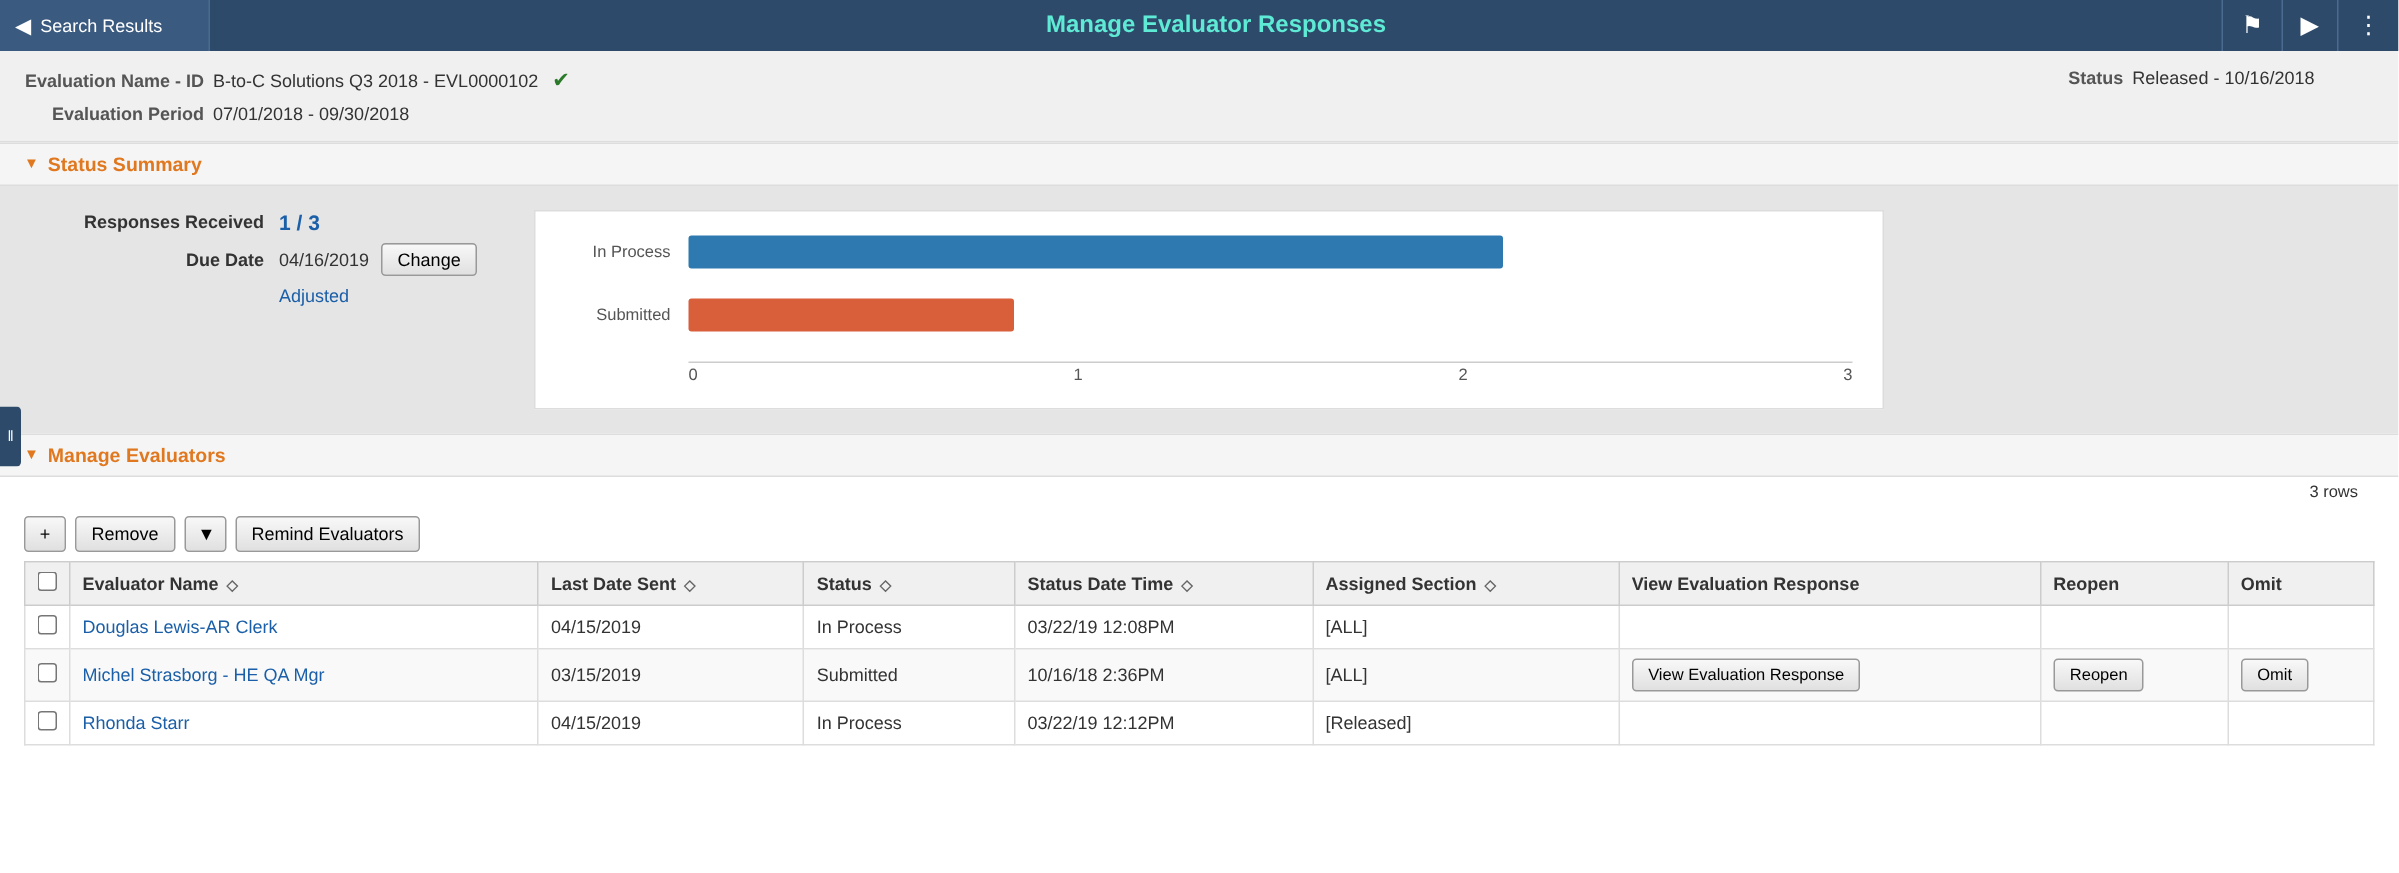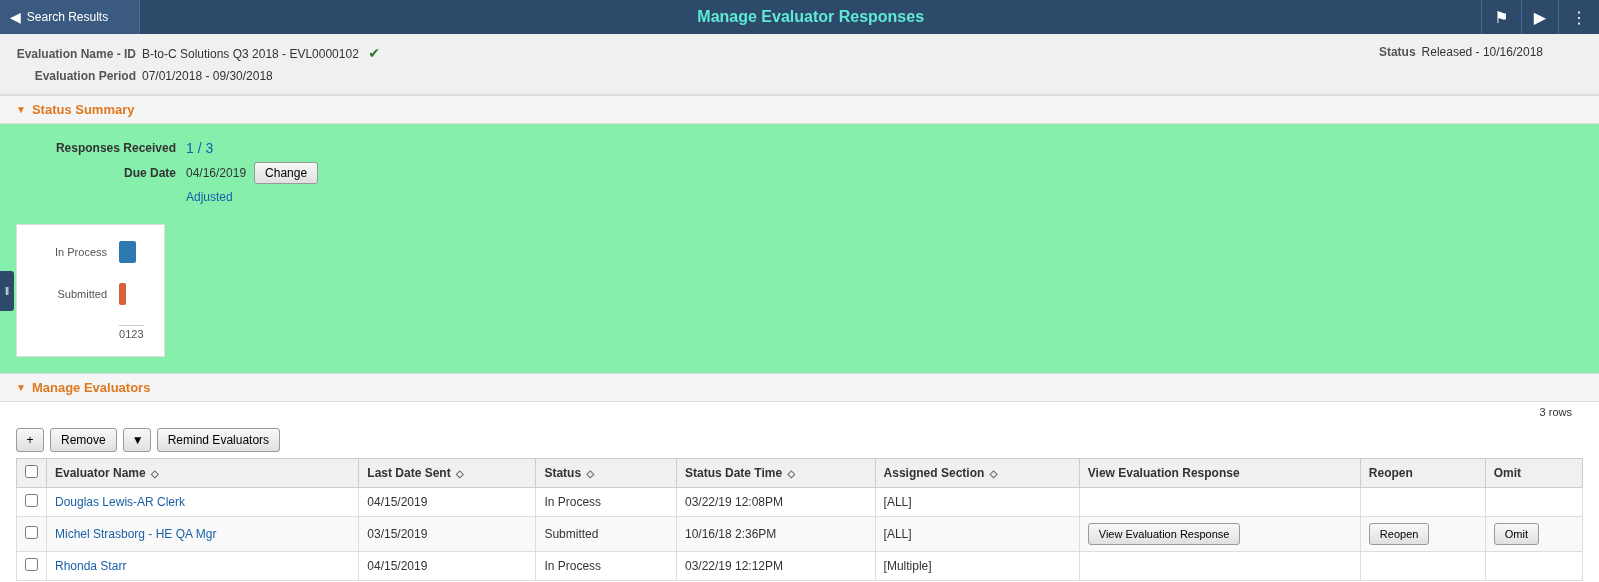--- a/index.html
+++ b/index.html
@@ -94,40 +94,39 @@
     }
     .section-header .triangle { color: #e07820; margin-right: 6px; font-size: 10px; }
     .section-title { color: #e07820; font-weight: bold; font-size: 13px; }
 
     
     .status-summary {
       padding: 16px;
       display: flex;
       gap: 20px;
       align-items: flex-start;
-      background: #86efac;
-      flex-direction: column;
+      background: #e5e5e5;
     }
     .summary-left {
       min-width: 320px;
     }
     .summary-row {
       display: flex;
       align-items: center;
       margin-bottom: 6px;
     }
     .summary-label {
       font-weight: bold;
       min-width: 160px;
       text-align: right;
       margin-right: 10px;
       color: #333;
     }
     .summary-value { color: #333; }
-    .responses-count { color: #1a5fa8; font-weight: normal; font-size: 14px; }
+    .responses-count { color: #1a5fa8; font-weight: bold; font-size: 14px; }
     .adjusted-link { color: #1a5fa8; text-decoration: none; margin-left: 170px; cursor: pointer; }
 
     .change-btn {
       background: linear-gradient(to bottom, #f8f8f8, #e0e0e0);
       border: 1px solid #999;
       border-radius: 3px;
       padding: 3px 10px;
       cursor: pointer;
       font-size: 12px;
       margin-left: 8px;
@@ -469,21 +468,21 @@
           <tr>
     <td class="col-check">
       <input type="checkbox" style="">
     </td>
     <td class="col-name">
       <a class="row-link">Rhonda Starr</a>
     </td>
     <td class="col-date">04/15/2019</td>
     <td class="col-status">In Process</td>
     <td class="col-datetime">03/22/19 12:12PM</td>
-    <td class="col-section">[Multiple]</td>
+    <td class="col-section">[Released]</td>
     <td class="col-view">
       
     </td>
     <td class="col-reopen">
       
     </td>
     <td class="col-omit">
       
     </td>
   </tr>

